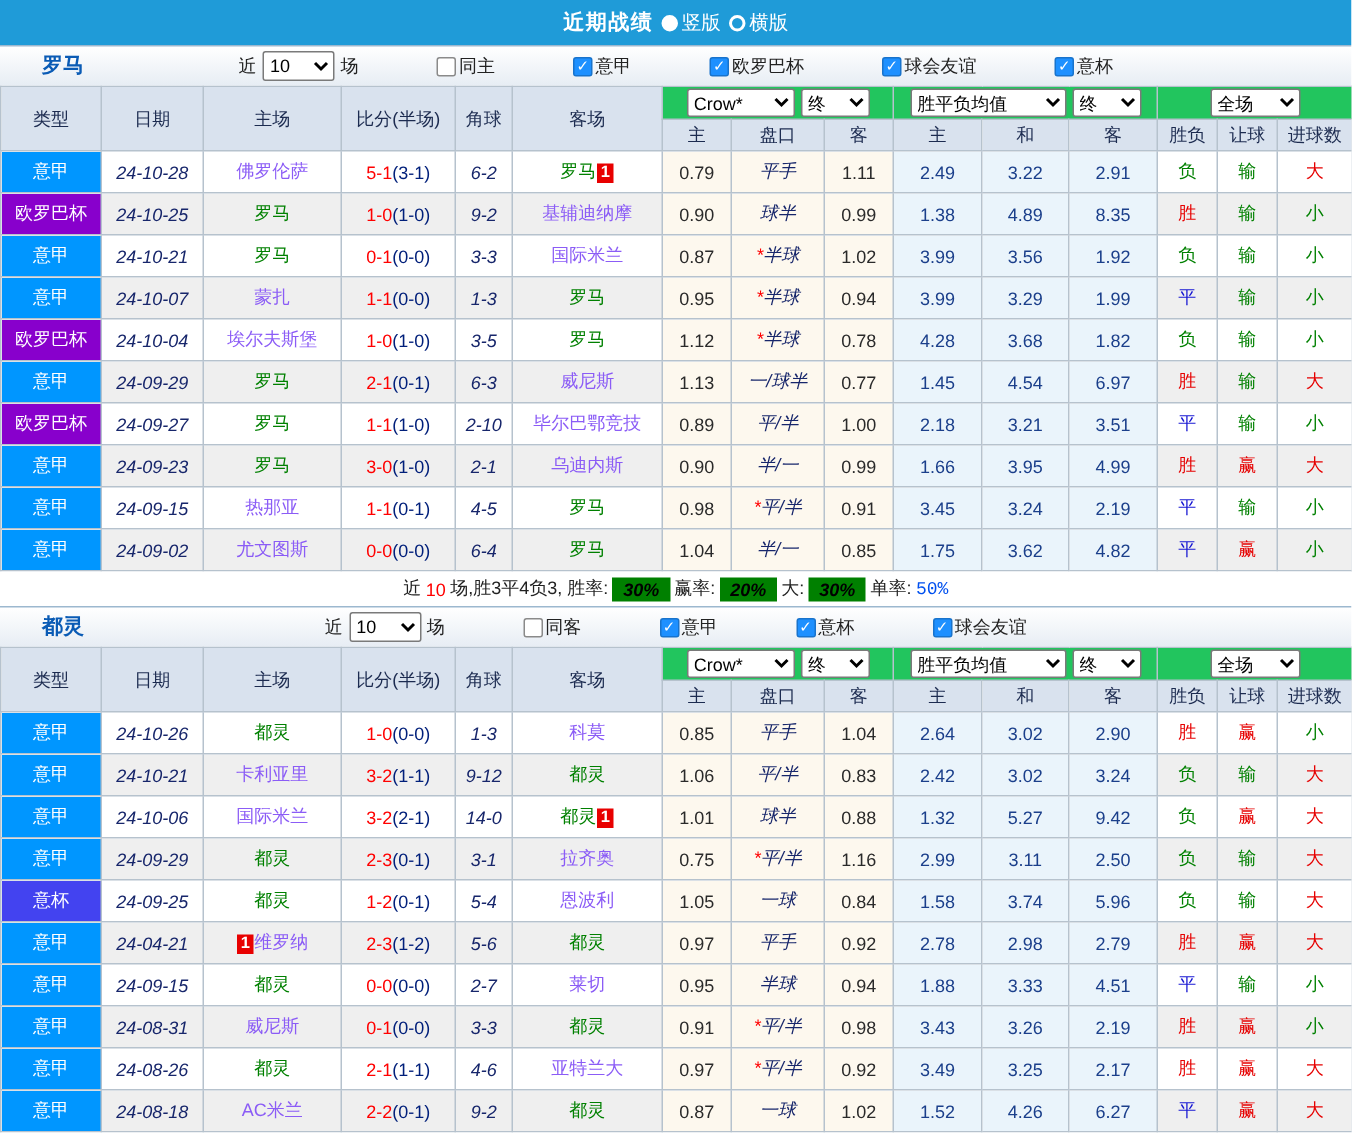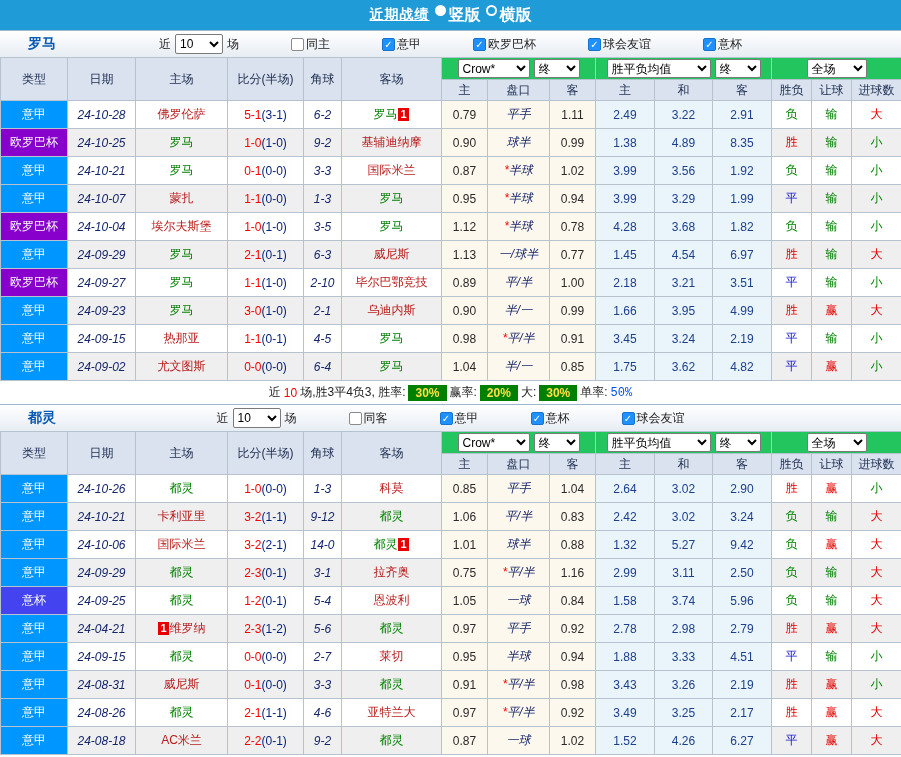--- a/index.html
+++ b/index.html
@@ -7,22 +7,22 @@
   body {
     width:901px; background:#fff;
     font-family:"Liberation Sans","DejaVu Sans",sans-serif;
     font-size:12px; color:#222;
   }
   
   .titlebar {
     height:30px; background:#1f9bd8; color:#fff;
     display:flex; align-items:center; justify-content:center; gap:5px;
   }
-  .titlebar .title { font-weight:bold; font-size:14px; letter-spacing:1px;text-decoration:underline; }
-  .radio-opt { display:flex; gap:3px; cursor:pointer; font-size:16px;font-weight:bold; }
+  .titlebar .title { font-weight:bold; font-size:14px; letter-spacing:1px; }
+  .radio-opt { display:flex; align-items:center; gap:3px; cursor:pointer; font-size:13px; }
   .radio { width:11px; height:11px; border-radius:50%; border:2px solid #fff; display:inline-block; background:transparent; }
   .radio.selected { background:#fff; }
   
   .sec-head {
     height:27px; display:flex; align-items:center; position:relative;
     background:linear-gradient(#ffffff,#e7edf4);
     border-top:1px solid #9cb8cf;
   }
   .sec-head .team { position:absolute; left:28px; color:#0a5bb5; font-weight:bold; font-size:14px; }
   .filters { margin:0 auto; display:flex; align-items:center; gap:4px; color:#222; }
@@ -40,36 +40,36 @@
   thead select { height:19px; font-size:12px; border:1px solid #7a7a7a; background:#fff; border-radius:2px; margin:0 2px; }
   tbody td { height:28px; font-size:12px; }
   tbody tr:nth-child(even) td.plain { background:#efefef; }
   td.cream { background:#fdf8ee; color:#2a2a2a; }
   td.avgc  { background:#eaf4fb; color:#1b3f8b; }
   td.type-cell { color:#fff; font-size:12px; }
   .t-seriea { background:#0096ff; }
   .t-europa { background:#8800cc; }
   .t-coppa  { background:#4343f0; }
   td.date-cell, td.corner-cell, td.handicap-cell { color:#17266b;font-style:italic; }
-  .team-name { color:#b91c1c; }
+  .team-name { color:#8b5cf6; }
   .team-name.subject { color:#008000; }
   .badge { display:inline-block; background:#e80000; color:#fff; font-size:11px; line-height:13px;
            padding:0 2px; margin:0 1px; font-weight:bold; }
   .score-full { color:#ff0000; }
   .score-half { color:#001f7a; }
   .star { color:#ff0000; }
   td.res-win  { color:#e60000; }
   td.res-draw { color:#1414d2; }
   td.res-lose { color:#008000; }
   
   .summary { height:23px; display:flex; align-items:center; justify-content:center; gap:3px;
              background:#fff; font-size:12px; color:#222; }
   .summary .red { color:#ff0000; }
   .summary .blue { color:#0050ef;font-family:Liberation Mono, monospace; }
-  .summary .box { background:#008000; color:#fde047; padding:1px 7px; font-weight:bold; }
+  .summary .box { background:#008000; color:#000000; padding:1px 7px; font-weight:bold;font-style:italic; }
 </style>
 </head>
 <body>
 
 <div class="titlebar">
   <span class="title">近期战绩</span>
   <label class="radio-opt">
     <span class="radio selected"></span>
     <span>竖版</span>
   </label>

